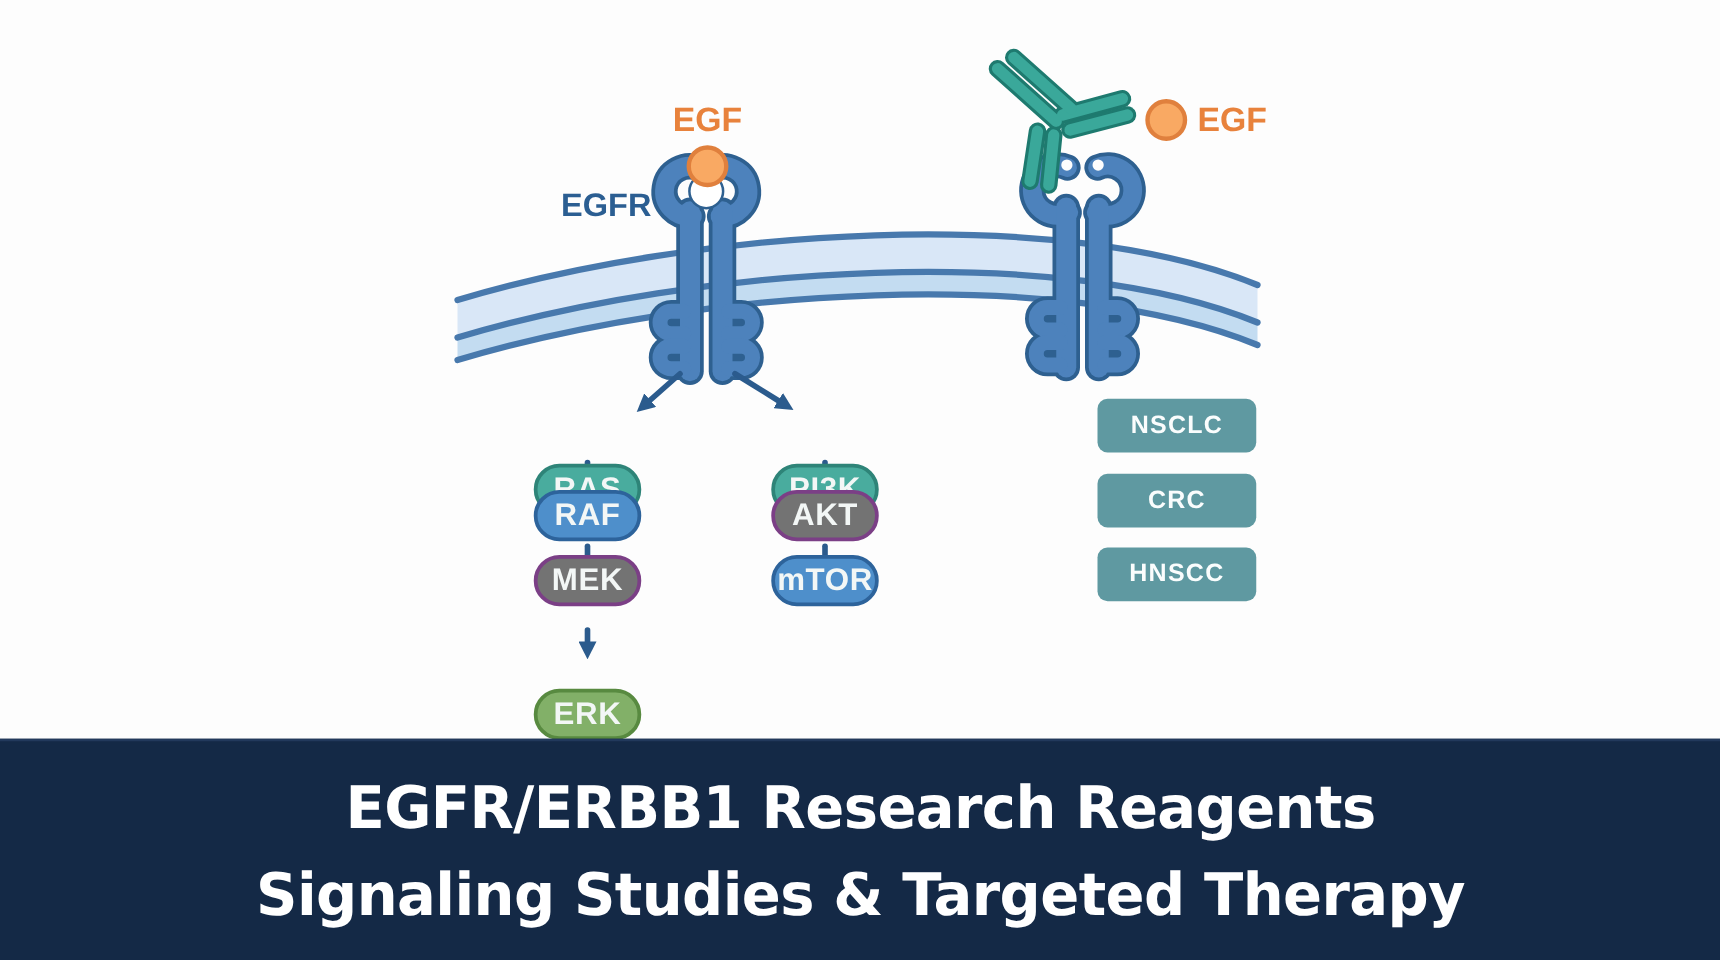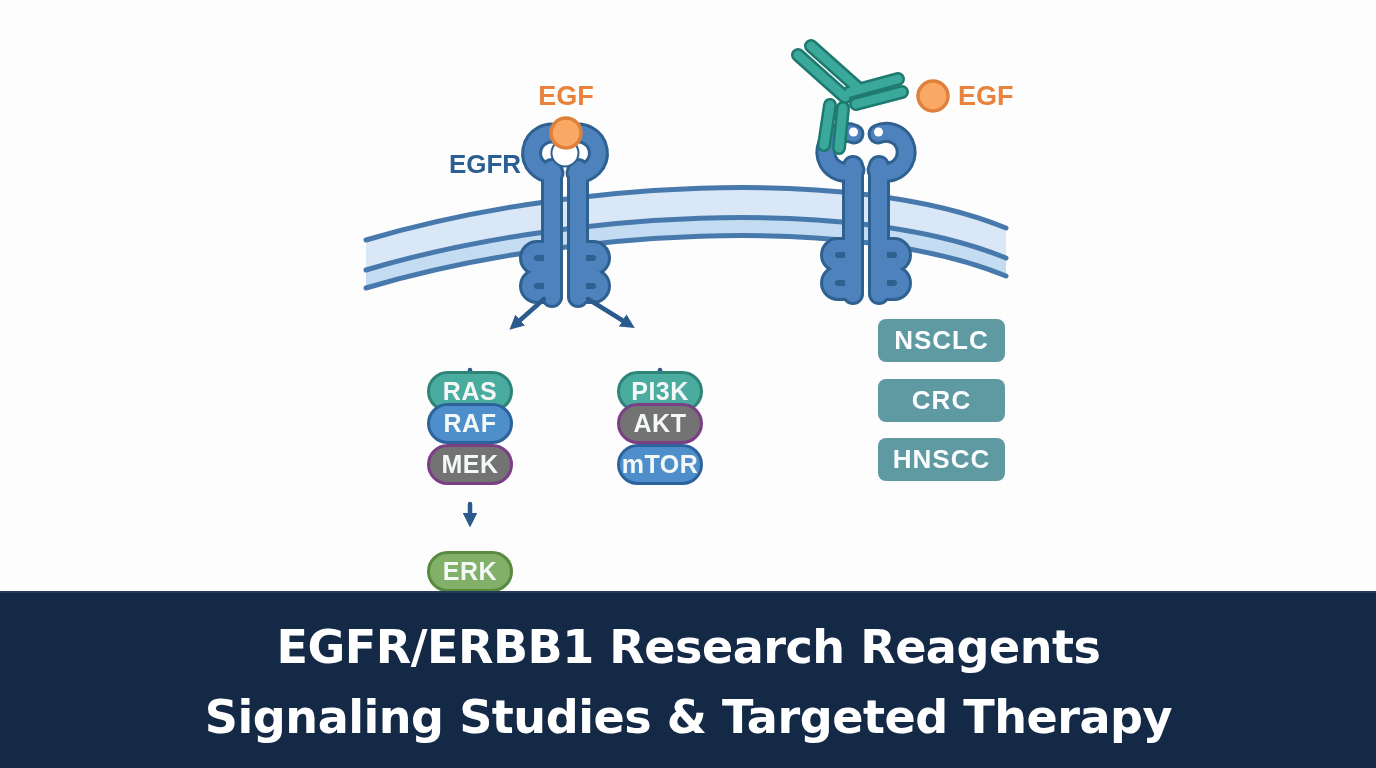--- a/index.html
+++ b/index.html
@@ -18,26 +18,26 @@
     border:3px solid;box-sizing:border-box;
     display:flex;align-items:center;justify-content:center;
     font-size:25px;font-weight:600;color:#f3f7f6;letter-spacing:.5px;
   }
   .pill--teal  {background:#49ac9e;border-color:#2e8478;}
   .pill--blue  {background:#4e8fcb;border-color:#2d639b;}
   .pill--purple{background:#737373;border-color:#7b3f86;}
   .pill--green {background:#82b068;border-color:#588a40;margin-top:24px;}
   .col-left {left:427px;}
   .col-right{left:617px;}
-  .row1{top:325px;margin-top:46px;}.row2{top:392px;margin-top:11px;}.row3{top:444px;}.row4{top:527px;}
+  .row1{top:325px;margin-top:46px;}.row2{top:392px;}.row3{top:444px;}.row4{top:527px;}
 
   .indication{
     position:absolute;left:878px;width:127px;height:43px;border-radius:8px;
     background:#5f99a1;display:flex;align-items:center;justify-content:center;
-    font-size:26px;font-weight:700;color:#fafdfd;letter-spacing:1px;
+    font-size:20px;font-weight:700;color:#fafdfd;letter-spacing:1px;
   }
   .ind1{top:319px;}.ind2{top:379px;}.ind3{top:438px;}.ind4{top:497px;}
 
   .banner{
     position:absolute;left:0;top:591px;width:1376px;height:177px;
     background:#142946;border-top:2px solid #22395c;
     display:flex;flex-direction:column;align-items:center;justify-content:center;
     color:#ffffff;
   }
   .banner-line{

